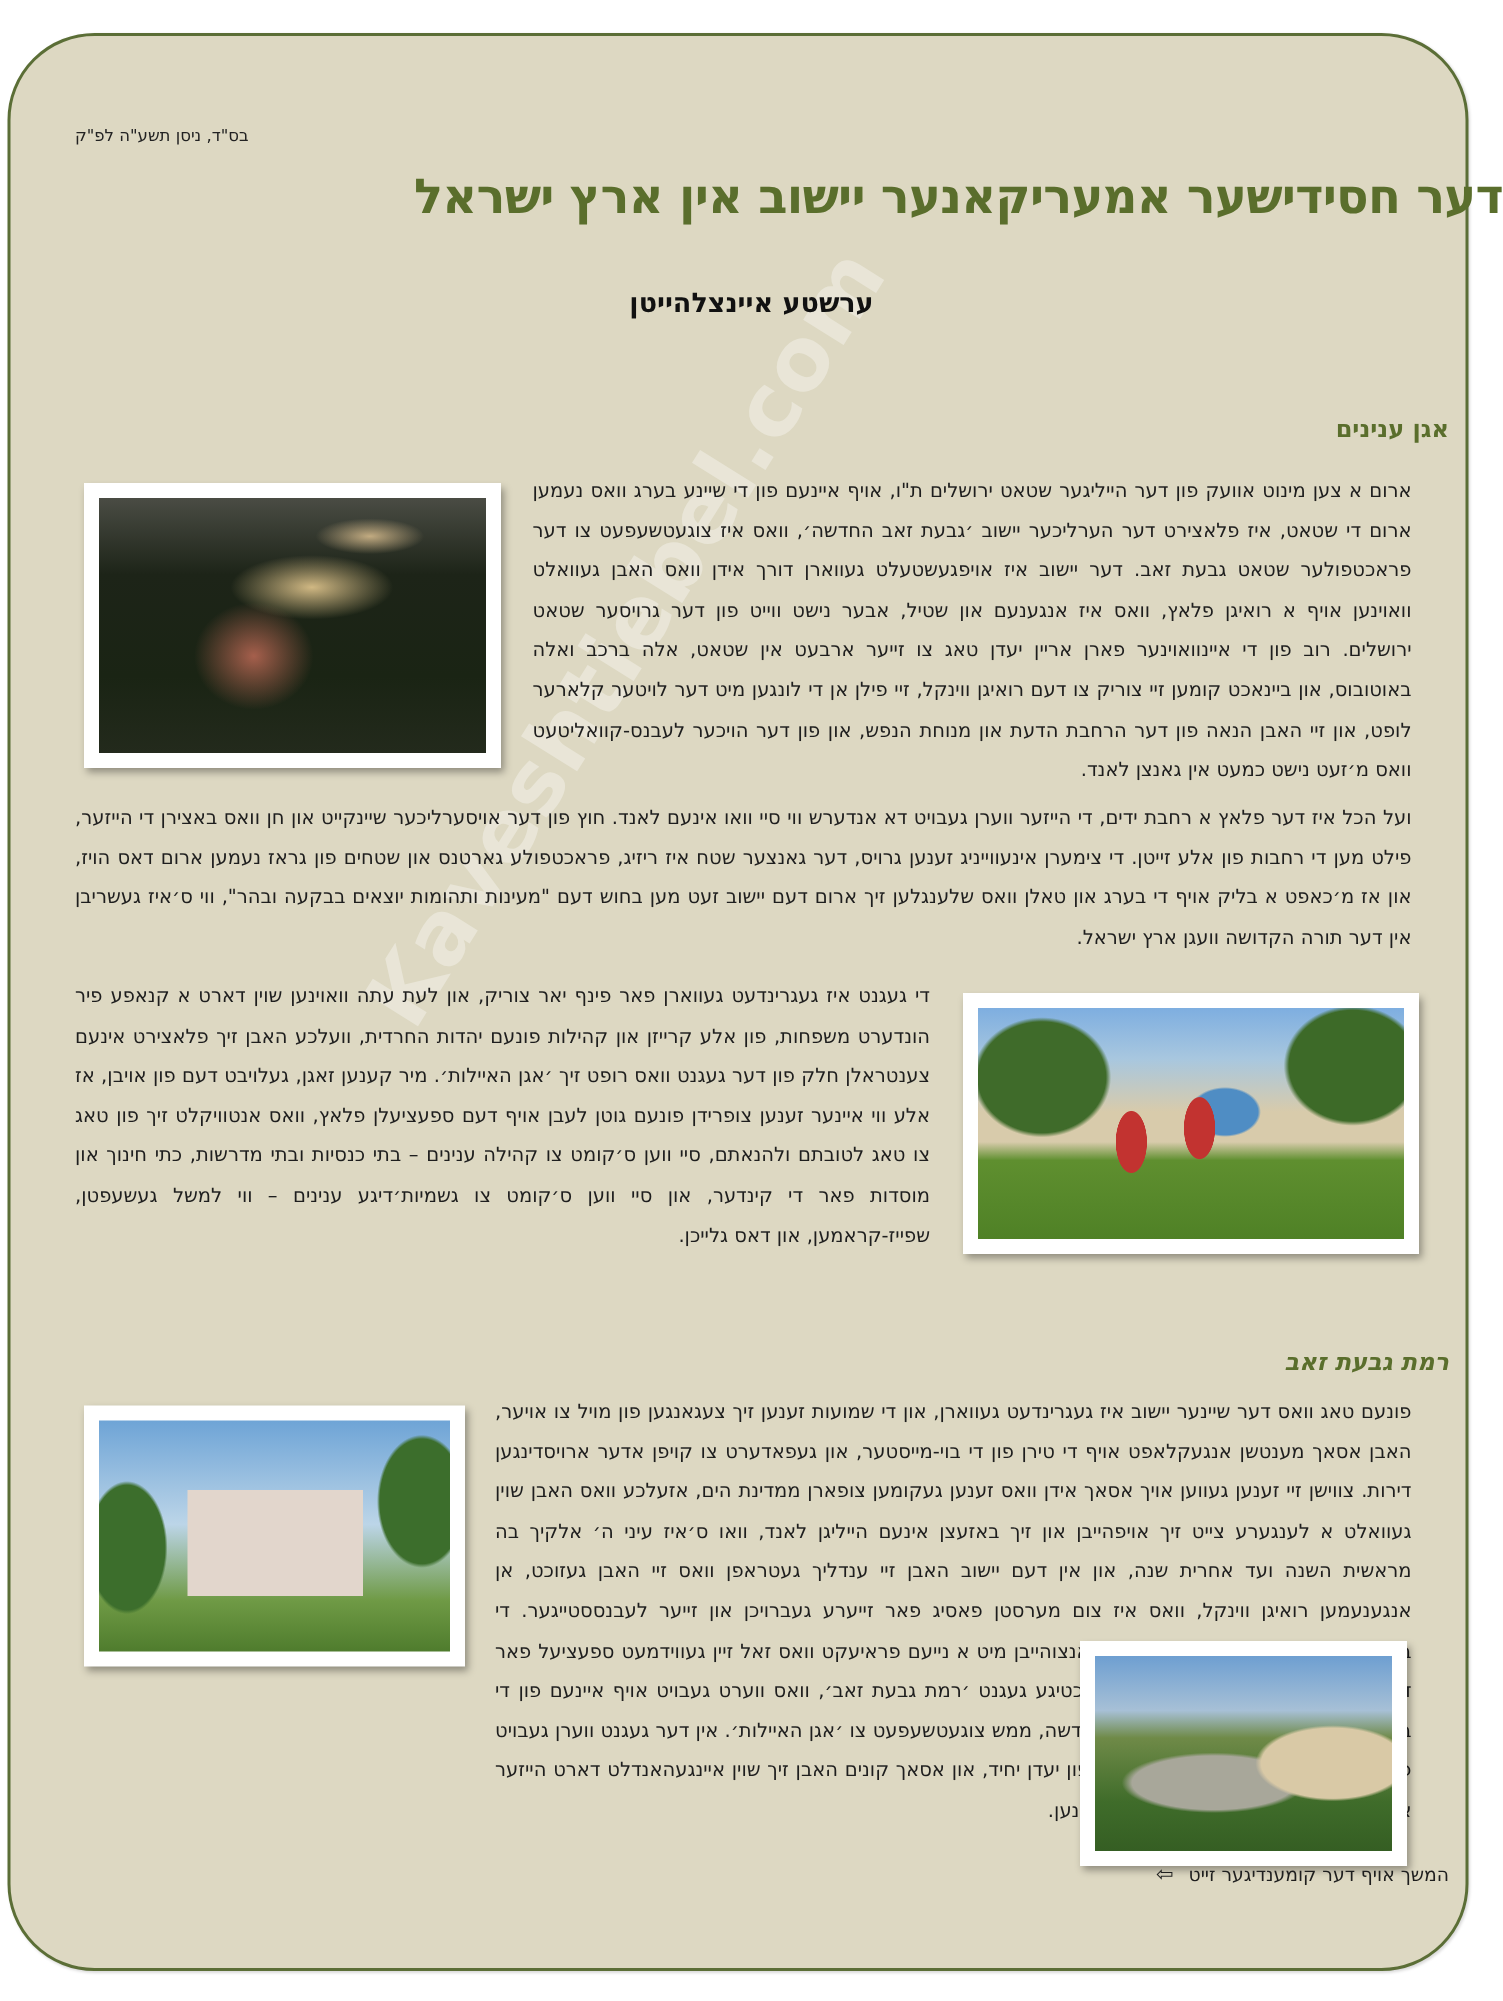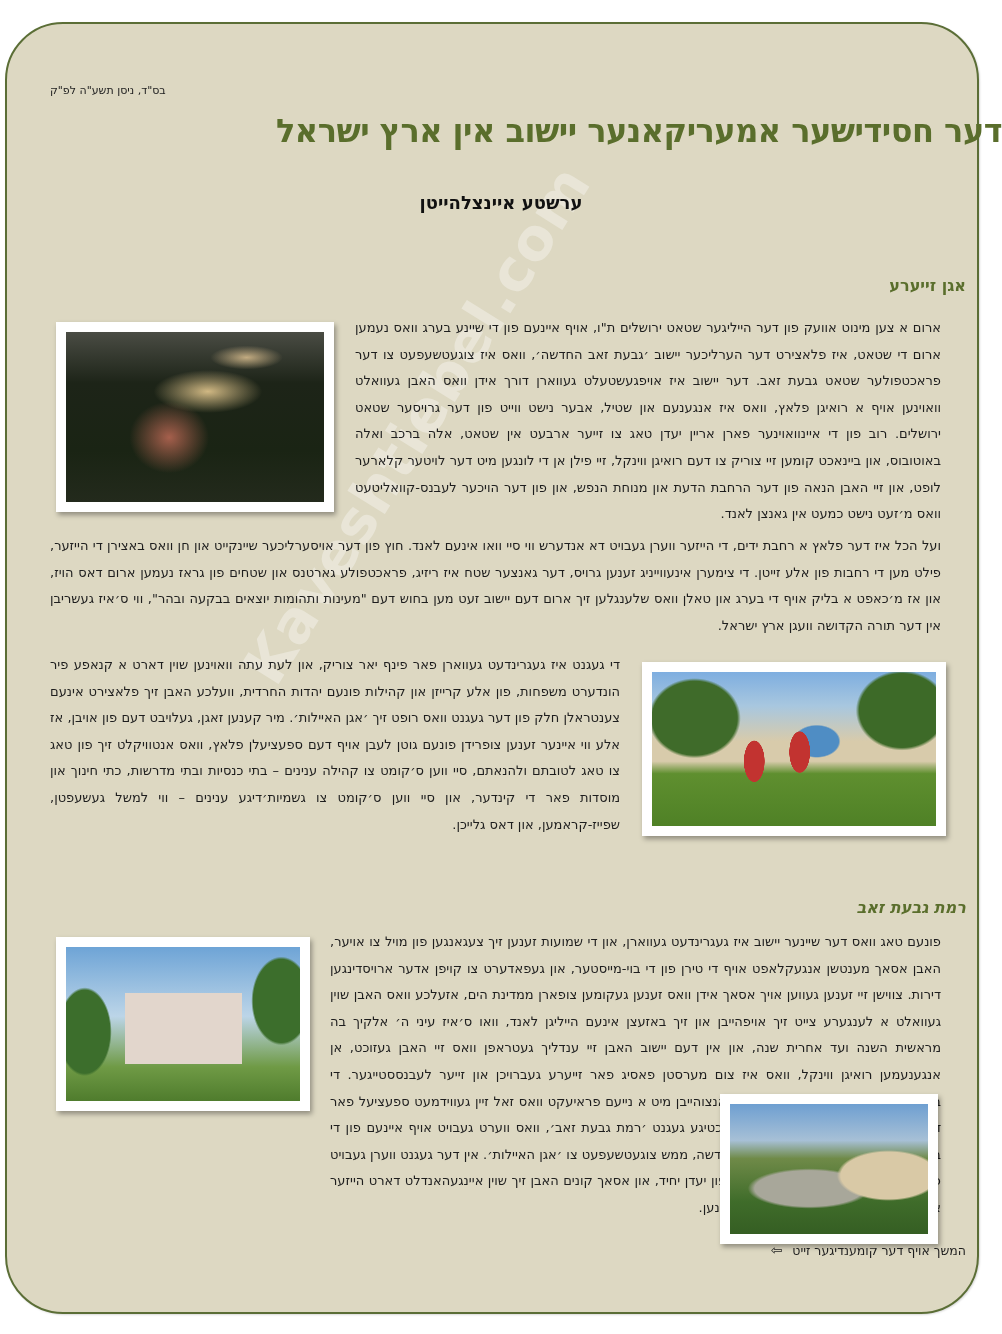--- a/index.html
+++ b/index.html
@@ -58,21 +58,21 @@
 <body>
 
 <div class="page" data-name="newsletter-page"></div>
 
 <div class="watermark" data-name="watermark">Kaveshtiebel.com</div>
 
 <div class="dateline" data-name="dateline">בס"ד, ניסן תשע"ה לפ"ק</div>
 <div class="title" data-name="page-title">דער חסידישער אמעריקאנער יישוב אין ארץ ישראל</div>
 <div class="subtitle" data-name="page-subtitle">ערשטע איינצלהייטן</div>
 
-<div class="section-h" style="top:276px;" data-name="section-heading-agan-hayalot">אגן זייערע</div>
+<div class="section-h" style="top:276px;" data-name="section-heading-agan-hayalot">אגן ענינים</div>
 
 <div class="photo" style="left:56px; top:322px; width:278px; height:190px;" data-name="night-aerial-settlement-photo">
   <div class="img" style="background:
       radial-gradient(ellipse 30% 18% at 55% 35%, rgba(240,210,150,0.85), rgba(0,0,0,0) 70%),
       radial-gradient(ellipse 22% 30% at 40% 62%, rgba(200,110,90,0.8), rgba(0,0,0,0) 70%),
       radial-gradient(ellipse 20% 10% at 70% 15%, rgba(230,200,150,0.8), rgba(0,0,0,0) 70%),
       linear-gradient(180deg, #4a4c44 0%, #1d2418 30%, #1a2414 70%, #232a1c 100%);"></div>
 </div>
 
 <div class="para" style="left:355px; top:315px; width:586px;" data-name="paragraph-1">ארום א צען מינוט אוועק פון דער הייליגער שטאט ירושלים ת"ו, אויף איינעם פון די שיינע בערג וואס נעמען ארום די שטאט, איז פלאצירט דער הערליכער יישוב ׳גבעת זאב החדשה׳, וואס איז צוגעטשעפעט צו דער פראכטפולער שטאט גבעת זאב. דער יישוב איז אויפגעשטעלט געווארן דורך אידן וואס האבן געוואלט וואוינען אויף א רואיגן פלאץ, וואס איז אנגענעם און שטיל, אבער נישט ווייט פון דער גרויסער שטאט ירושלים. רוב פון די איינוואוינער פארן אריין יעדן טאג צו זייער ארבעט אין שטאט, אלה ברכב ואלה באוטובוס, און ביינאכט קומען זיי צוריק צו דעם רואיגן ווינקל, זיי פילן אן די לונגען מיט דער לויטער קלארער לופט, און זיי האבן הנאה פון דער הרחבת הדעת און מנוחת הנפש, און פון דער הויכער לעבנס-קוואליטעט וואס מ׳זעט נישט כמעט אין גאנצן לאנד.</div>

